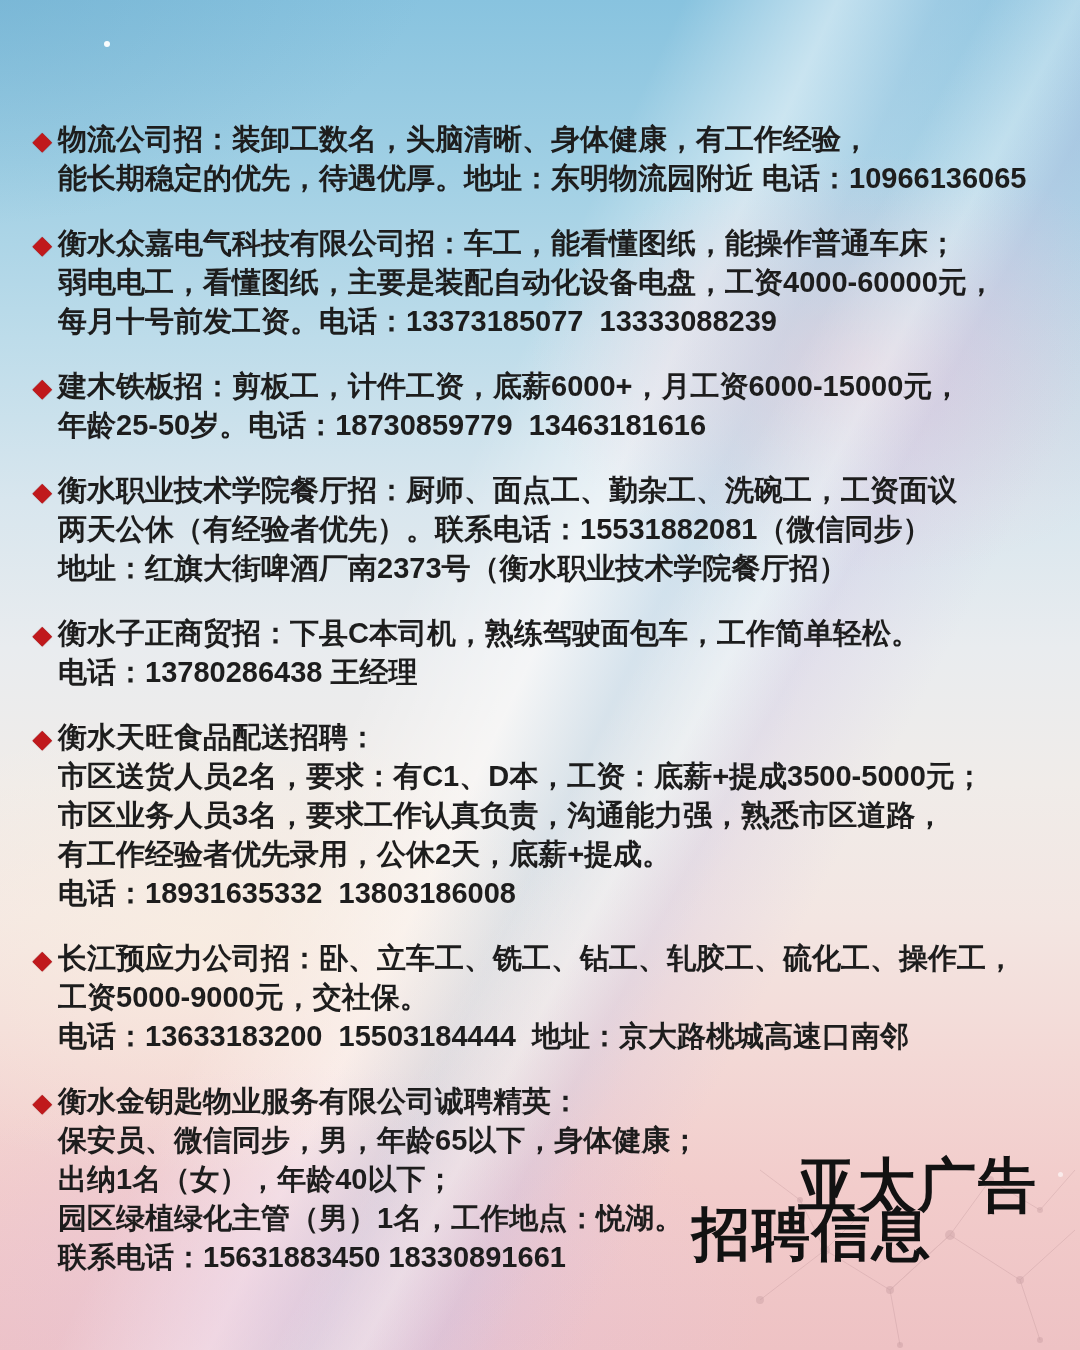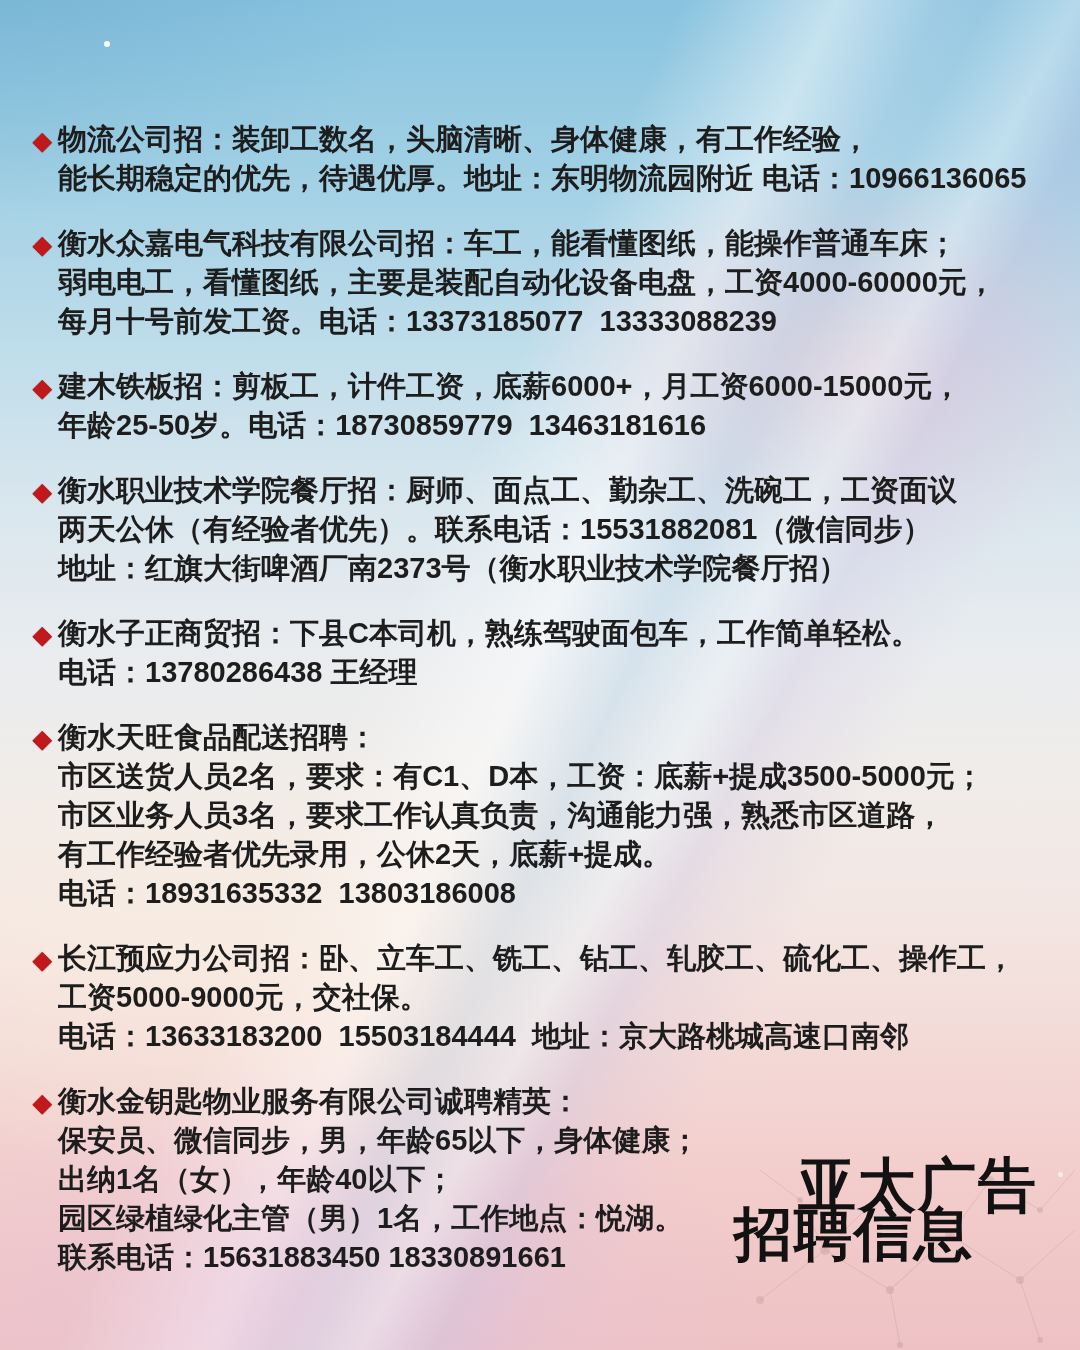--- a/index.html
+++ b/index.html
@@ -60,21 +60,21 @@
   .brand {
     position: absolute;
     color: #121212;
     font-family: "DejaVu Serif", "Liberation Serif", serif;
     font-weight: 700;
     font-size: 58px;
     letter-spacing: 2px;
     white-space: nowrap;
   }
   .brand-1 { left: 798px; top: 1147px; font-family: Liberation Serif, serif; }
-  .brand-2 { left: 734px; top: 1196px; font-family: Liberation Serif, serif; }
+  .brand-2 { left: 692px; top: 1196px; font-family: Liberation Serif, serif; }
 </style>
 </head>
 <body>
 
 <div class="canvas">
   <div class="streak2"></div>
   <div class="dot dot-a"></div>
   <div class="dot dot-b"></div>
 
   <svg class="plexus" width="340" height="210" viewBox="0 0 340 210">

